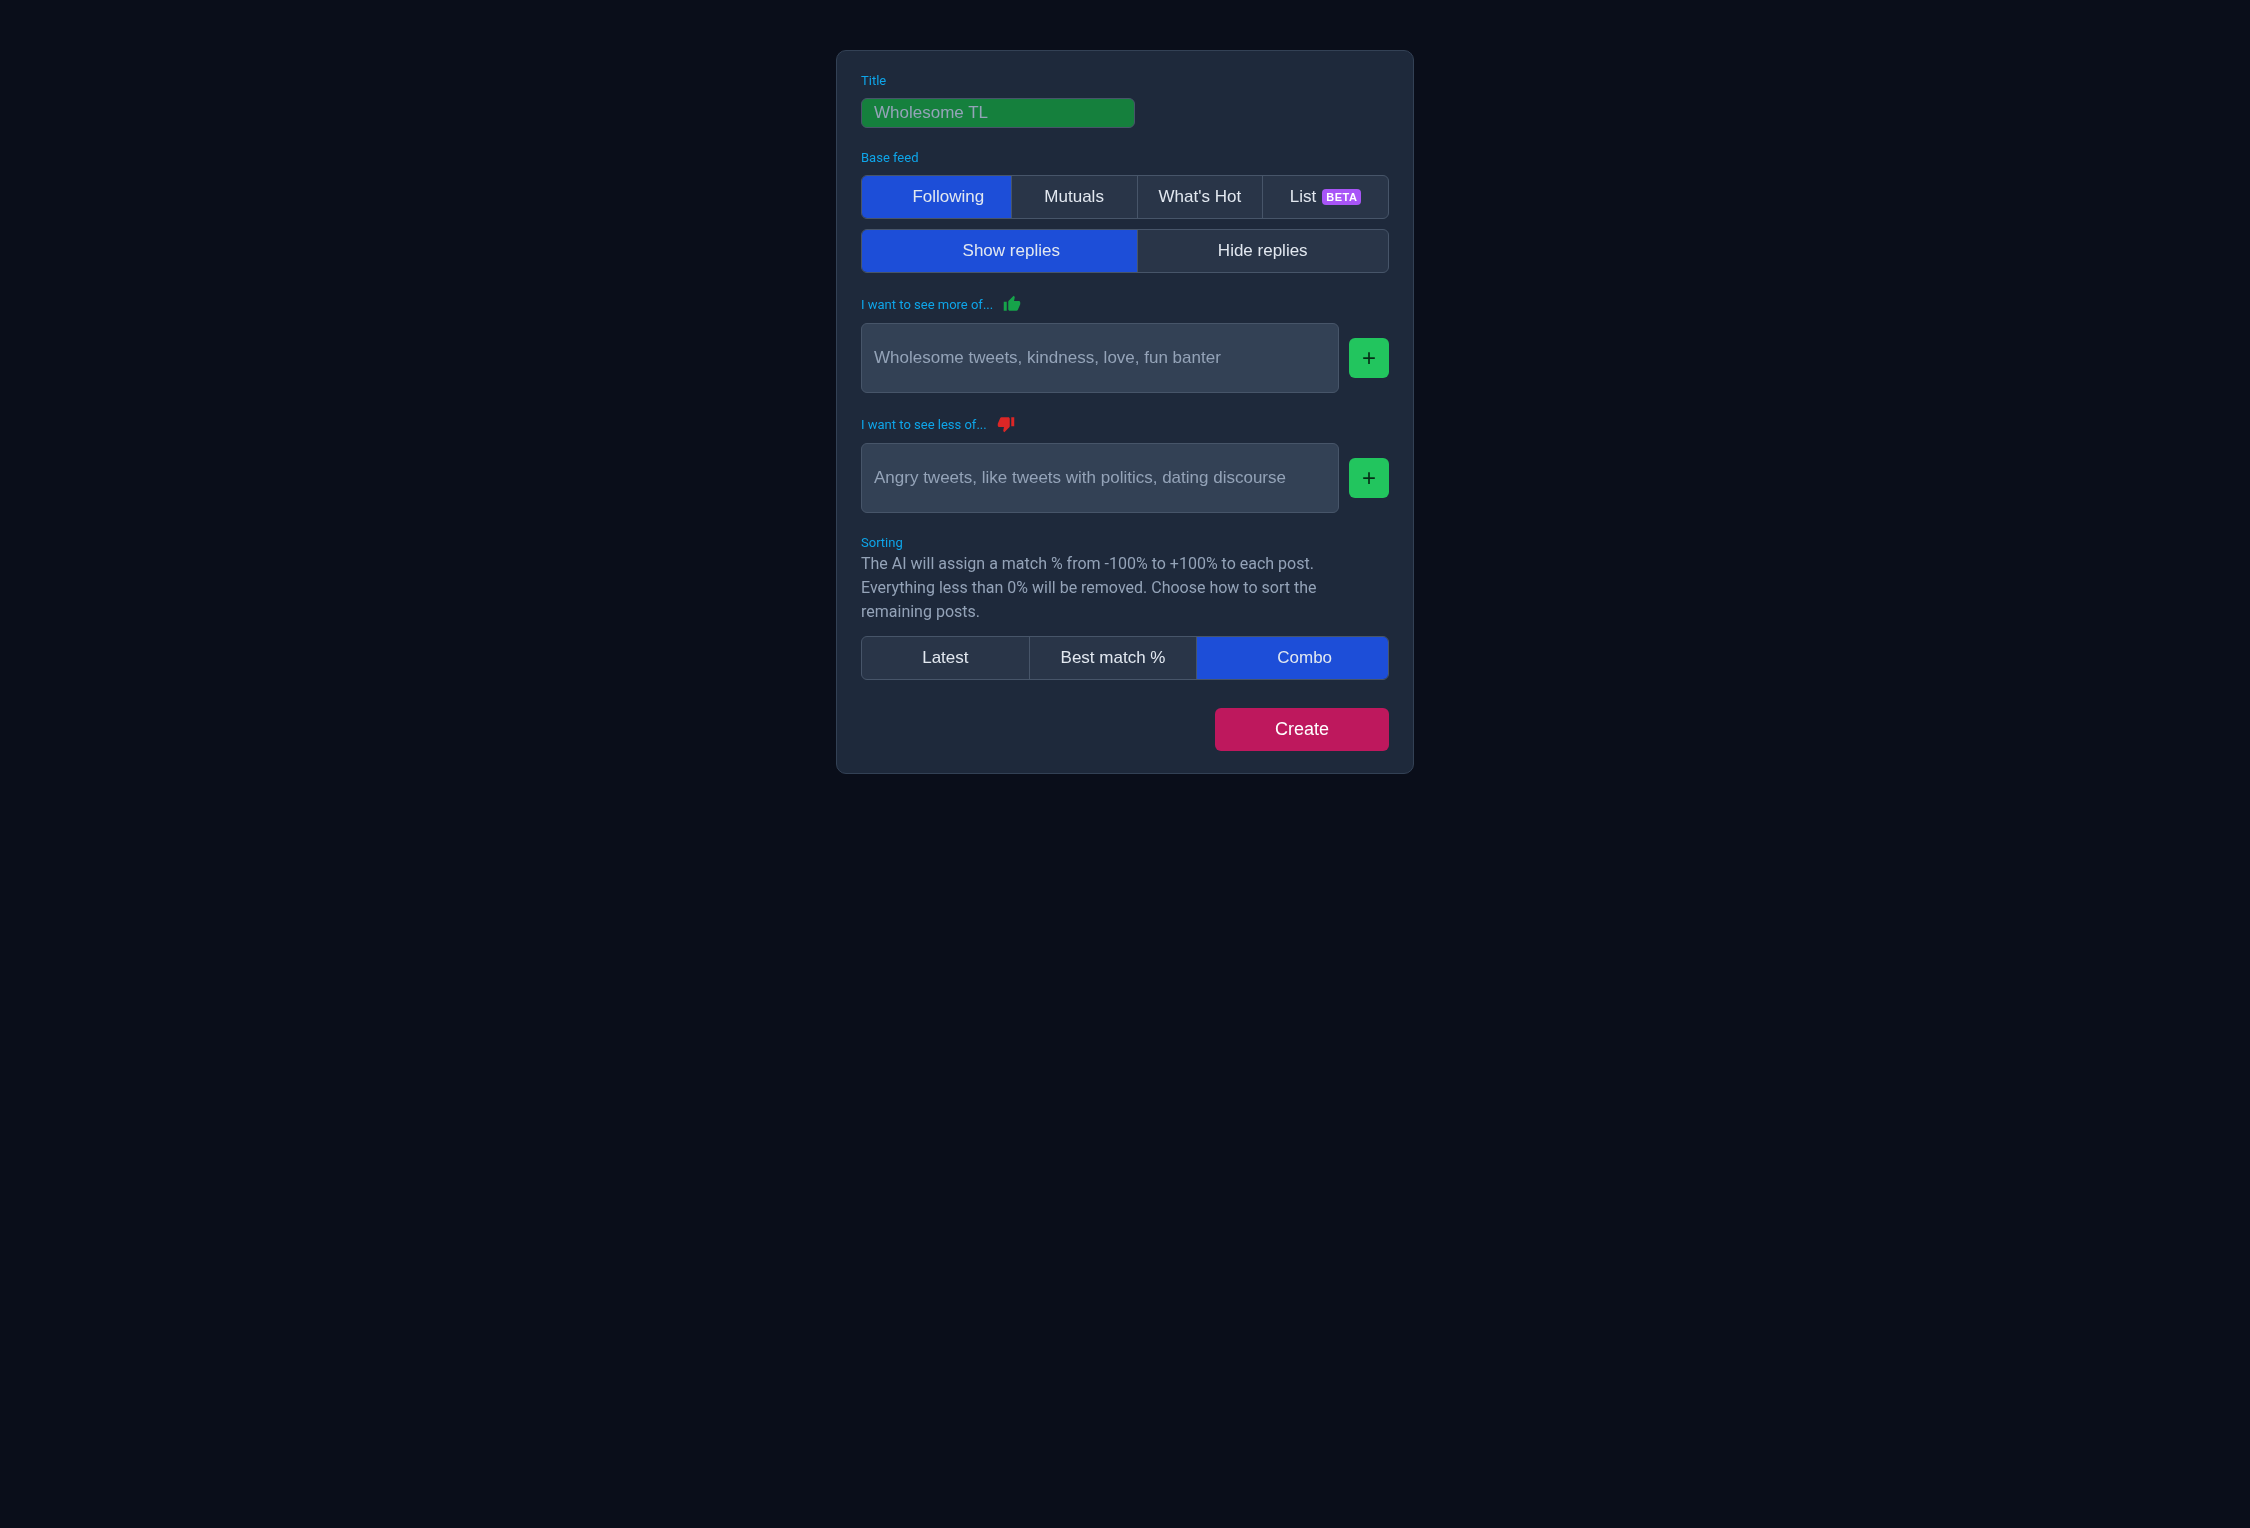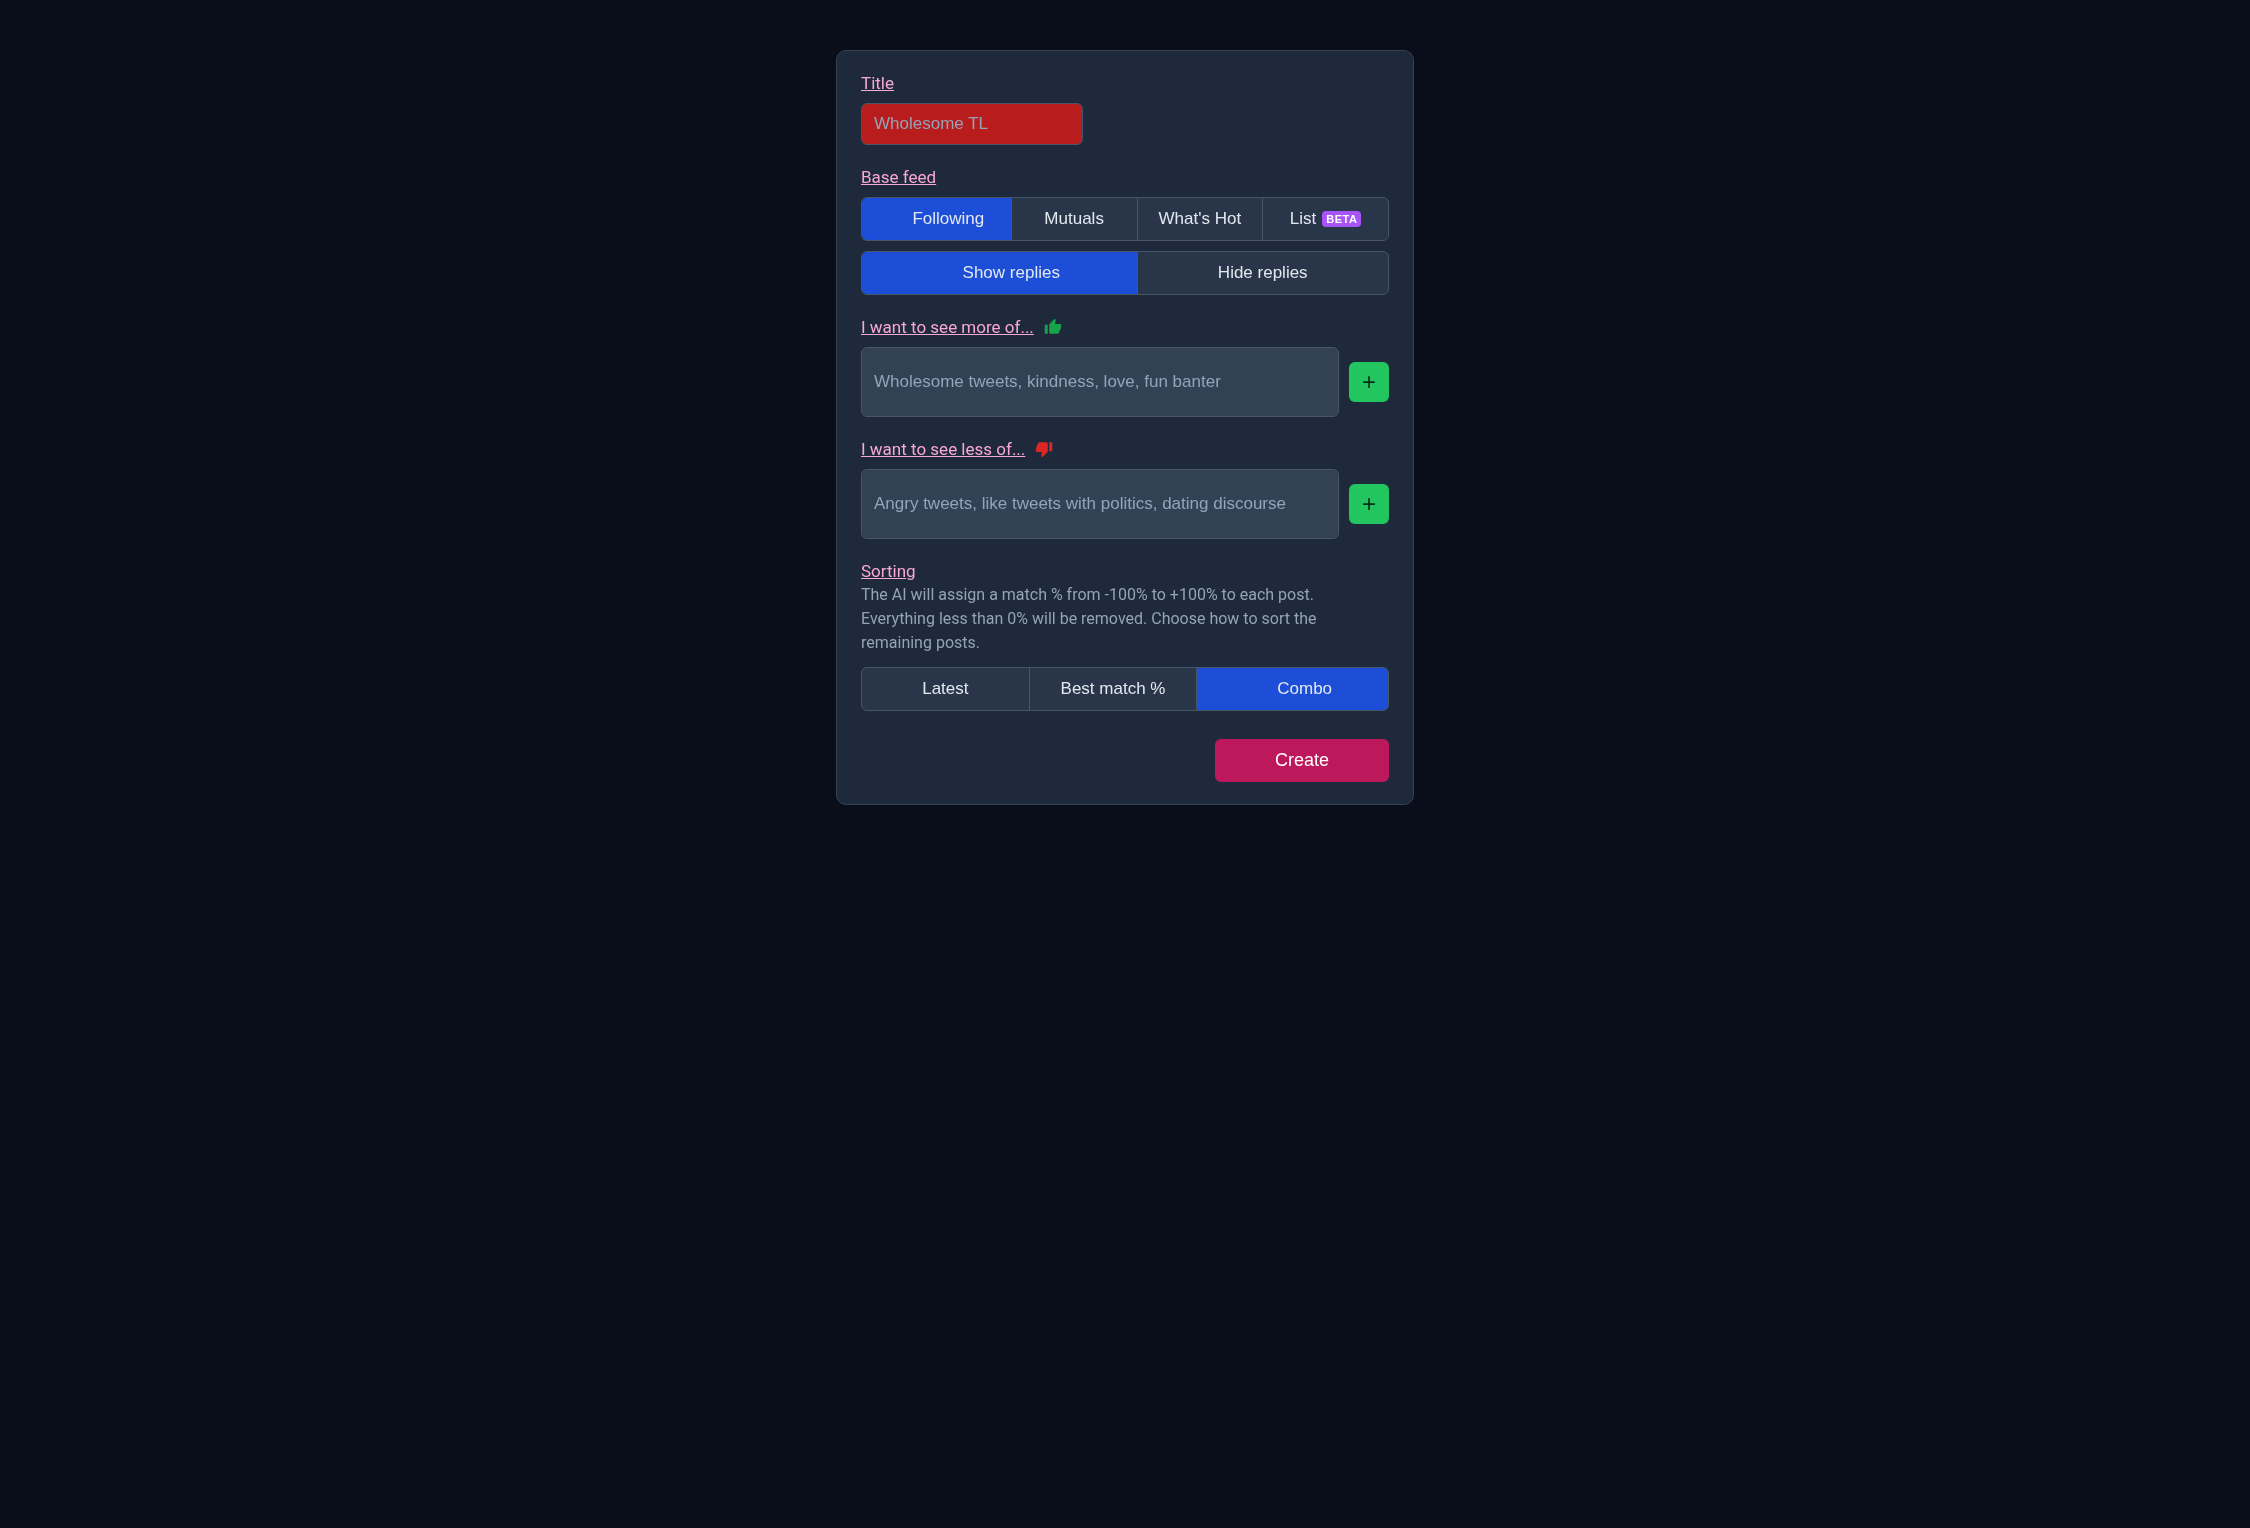--- a/index.html
+++ b/index.html
@@ -24,38 +24,37 @@
       padding: 22px 24px;
       height: fit-content;
     }
     .modal-title {
       font-size: 24px;
       font-weight: 700;
       color: #f1f5f9;
       margin-bottom: 20px;
     }
     .field-label {
-      font-size: 17px;
-      color: #f9a8d4;
+      font-size: 13px;
+      color: #0ea5e9;
       margin-bottom: 10px;
       display: block;
-      text-decoration: underline;
     }
     .field-label-row {
       display: flex;
       align-items: center;
       gap: 10px;
       margin-bottom: 10px;
     }
     .text-input {
-      width: 222px;
-      background: #b91c1c;
+      width: 274px;
+      background: #15803d;
       border: 1px solid #475569;
       border-radius: 6px;
-      padding: 10px 12px;
+      padding: 4px 12px;
       font-size: 17px;
       color: #cbd5e1;
       outline: none;
     }
     .text-input::placeholder {
       color: #94a3b8;
     }
     .section {
       margin-bottom: 22px;
     }

